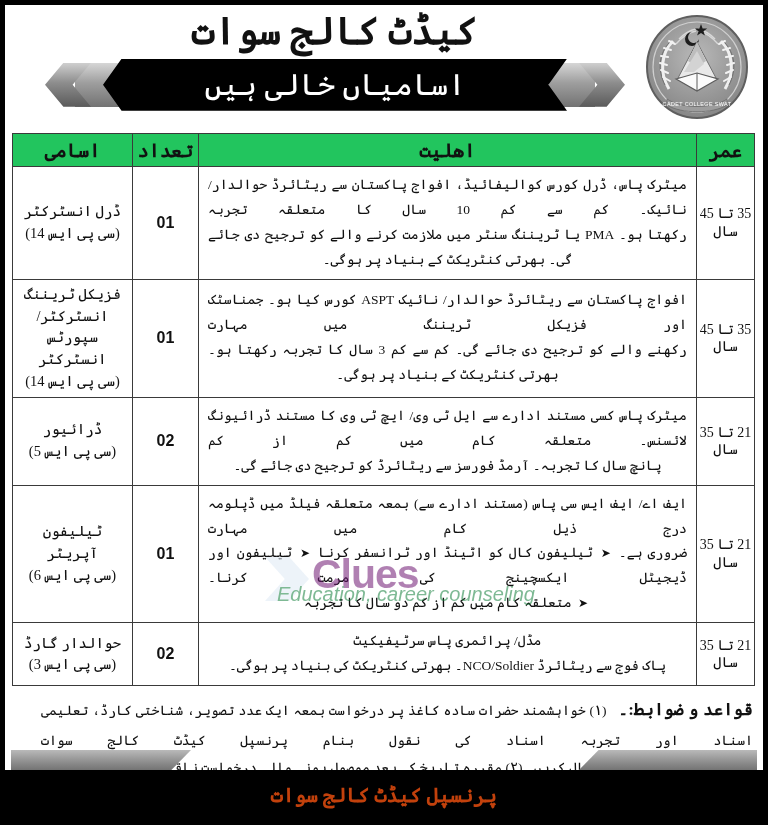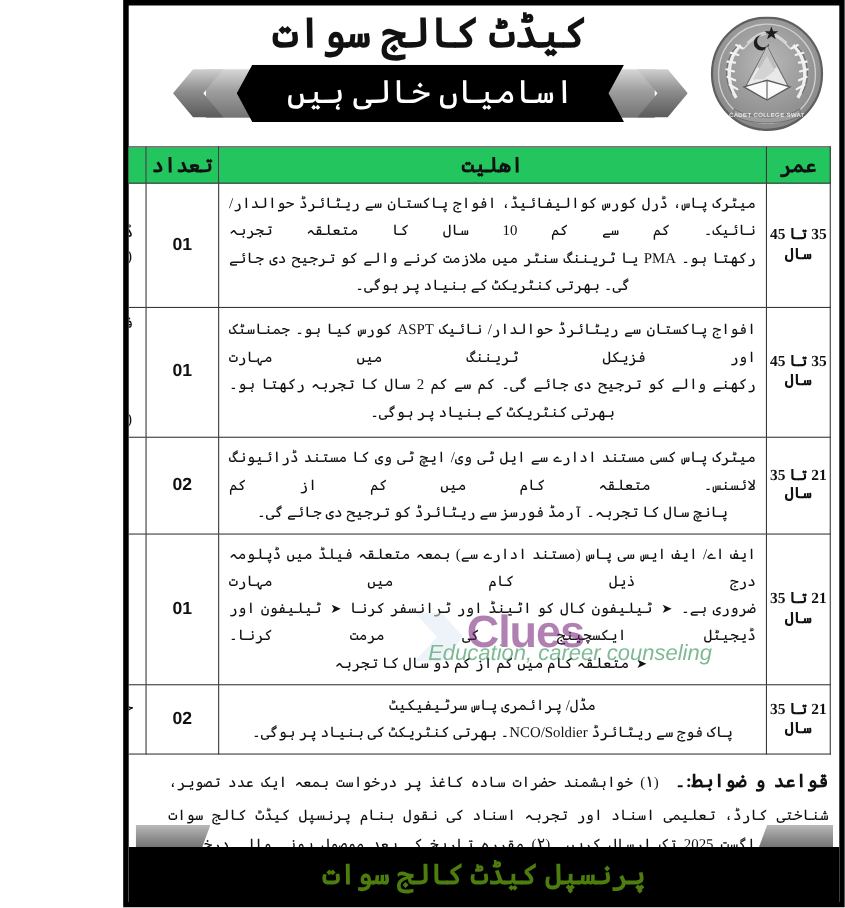--- a/index.html
+++ b/index.html
@@ -8,21 +8,21 @@
   html, body {
     width: 768px;
     height: 825px;
     overflow: hidden;
     background: #ffffff;
     font-family: "Liberation Serif", "DejaVu Serif", serif;
   }
 
   .page {
     position: relative;
-    width: 656px;
+    width: 768px;
     height: 825px;
     background: #ffffff;
     border: 5px solid #000;
     overflow: hidden;
     padding-left: 24px;
   }
 
   
   .watermark {
     position: absolute;
@@ -149,21 +149,21 @@
     text-align: center;
   }
   col.c-age   { width: 58px;  }
   col.c-elig  { width: 498px; }
   col.c-count { width: 66px;  }
   col.c-post  { width: 120px; }
 
   .cell-age {
     text-align: center;
     font-size: 14px;
-    font-weight: bold;
+    font-weight: normal;
     line-height: 1.25;
     padding: 3px 1px;
   }
   .cell-elig {
     font-size: 13.5px;
     line-height: 1.85;
     padding: 6px 9px;
     text-align: justify;
     text-align-last: justify;
   }
@@ -249,22 +249,22 @@
   .signoff {
     position: absolute;
     left: 0; right: 0; bottom: 0;
     height: 50px;
     background: #000;
     display: flex;
     align-items: center;
     justify-content: center;
   }
   .signoff-text {
-    color: #4d7c0f;
-    font-size: 26px;
+    color: #c2410c;
+    font-size: 20px;
     font-weight: bold;
     letter-spacing: .5px;
     text-align: center;
   }
 </style>
 </head>
 <body>
 
 <div class="page">
 
@@ -369,21 +369,21 @@
           <td class="cell-post">
             <span>ڈرل انسٹرکٹر</span>
             <span class="grade">(سی پی ایس 14)</span>
           </td>
         </tr>
 
         <tr>
           <td class="cell-age">35 تا 45 سال</td>
           <td class="cell-elig">
             <span class="blk">افواج پاکستان سے ریٹائرڈ حوالدار/ نائیک ASPT کورس کیا ہو۔ جمناسٹک اور فزیکل ٹریننگ میں مہارت</span>
-            <span class="blk last">رکھنے والے کو ترجیح دی جائے گی۔ کم سے کم 2 سال کا تجربہ رکھتا ہو۔ بھرتی کنٹریکٹ کے بنیاد پر ہوگی۔</span>
+            <span class="blk last">رکھنے والے کو ترجیح دی جائے گی۔ کم سے کم 3 سال کا تجربہ رکھتا ہو۔ بھرتی کنٹریکٹ کے بنیاد پر ہوگی۔</span>
           </td>
           <td class="cell-count">01</td>
           <td class="cell-post">
             <span>فزیکل ٹریننگ انسٹرکٹر/ سپورٹس انسٹرکٹر</span>
             <span class="grade">(سی پی ایس 14)</span>
           </td>
         </tr>
 
         <tr>
           <td class="cell-age">21 تا 35 سال</td>

